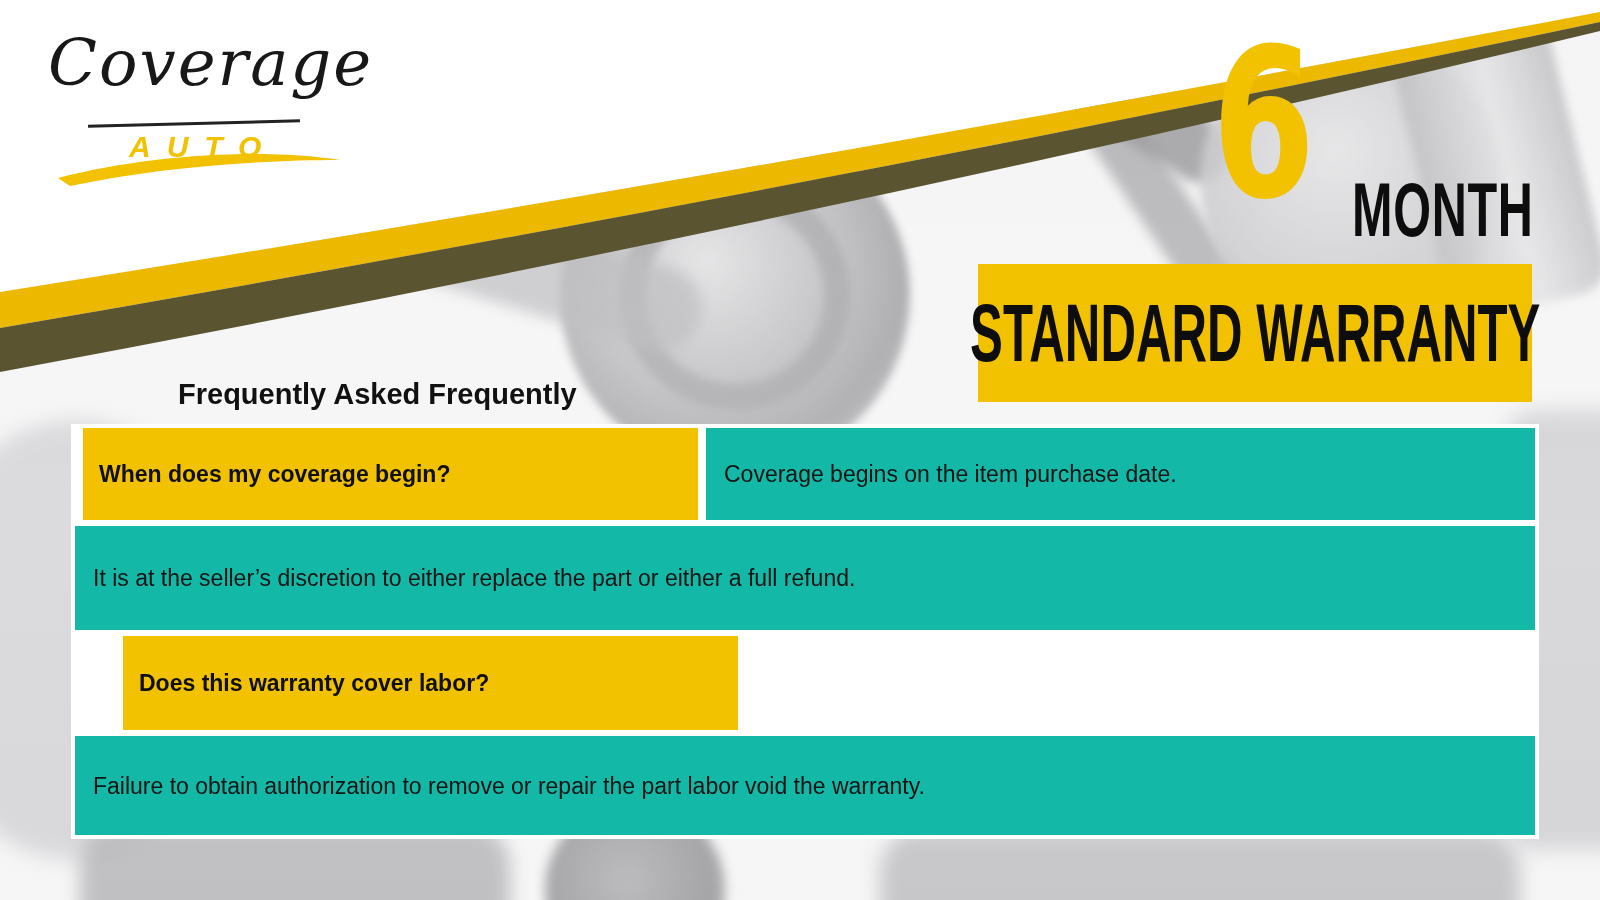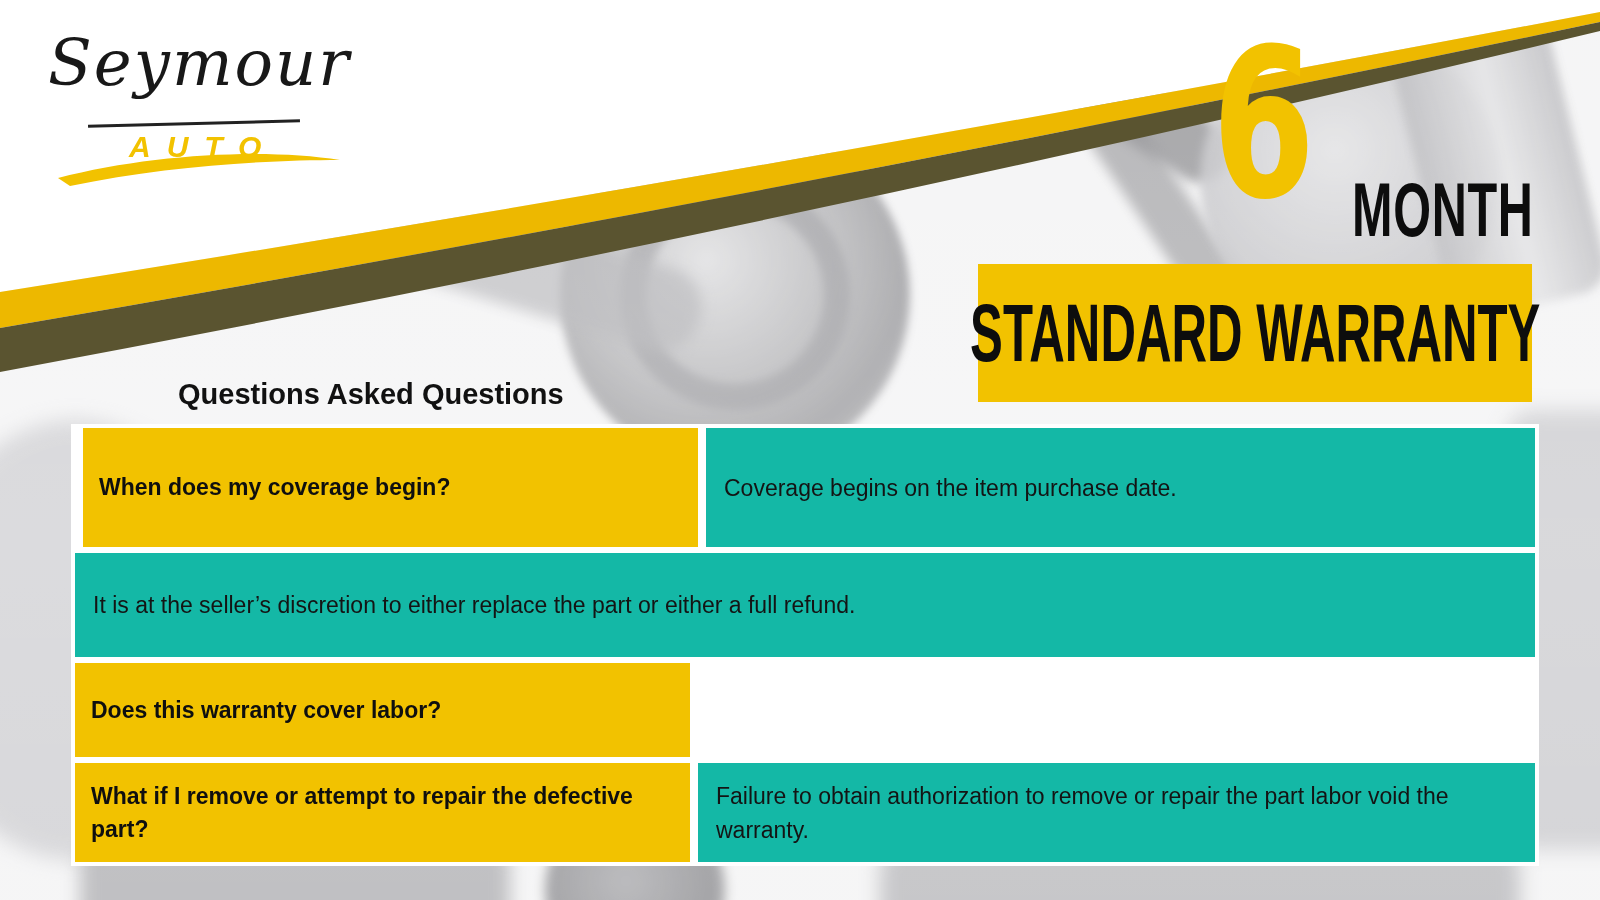--- a/index.html
+++ b/index.html
@@ -125,23 +125,23 @@
     width: 615px; background: #F2C200; color: #0f0f0f;
     font-weight: 700; font-size: 23px; line-height: 33px;
     display: flex; align-items: center; padding: 10px 26px 10px 16px;
   }
   .faq-a {
     flex: 1; background: #14b8a6; color: #141414;
     font-size: 23px; line-height: 34px;
     display: flex; align-items: center; padding: 10px 18px;
   }
   .faq-a > div { width: 100%; }
-  .row-h1 { height: 119px; padding-left: 8px; }
+  .row-h1 { height: 92px; padding-left: 8px; }
   .row-h2 { height: 104px; }
-  .row-h3 { height: 94px; }
+  .row-h3 { height: 94px; margin-left: 48px; }
   .row-h4 { height: 99px; }
   .just .faq-a > div { text-align: justify; }
   .spread .faq-a > div { word-spacing: 9px; text-align: justify; }
 </style>
 </head>
 <body>
 
 <div class="stage">
 
   <div class="photo">
@@ -160,35 +160,35 @@
     <div class="ph-veil"></div>
   </div>
 
   <svg class="band-svg" width="1600" height="900" viewBox="0 0 1600 900">
     <path d="M0,0 L1600,0 L1600,12 Q780,168 0,292 Z" fill="#ffffff"></path>
     <path d="M0,292 Q780,168 1600,12 L1600,22 Q790,192 0,328 Z" fill="#EDB800"></path>
     <path d="M0,328 Q790,192 1600,22 L1600,31 Q805,222 0,372 Z" fill="#5A5430"></path>
   </svg>
 
   <div class="logo">
-    <div class="logo-script">Seymour</div>
+    <div class="logo-script">Coverage</div>
     <div class="logo-underline"></div>
     <div class="logo-sub">AUTO</div>
     <svg class="logo-swoosh" width="340" height="180" viewBox="0 0 340 180">
       <path d="M18,160 C110,136 225,130 300,142 C228,142 125,148 30,168 Z" fill="#F2C200"></path>
     </svg>
   </div>
 
   <div class="hero-six">6</div>
   <div class="hero-month">MONTH</div>
   <div class="hero-banner">
     <div class="hero-banner-text">STANDARD WARRANTY</div>
   </div>
 
-  <div class="faq-heading">Questions Asked Questions</div>
+  <div class="faq-heading">Frequently Asked Frequently</div>
 
   <div class="faq-table">
     <div class="faq-row row-h1">
       <div class="faq-q">
         <div>When does my coverage begin?</div>
       </div>
       <div class="faq-a">
         <div>Coverage begins on the item purchase date.</div>
       </div>
     </div>
@@ -196,22 +196,19 @@
       <div class="faq-a">
         <div>It is at the seller’s discretion to either replace the part or either a full refund.</div>
       </div>
     </div>
     <div class="faq-row row-h3 spread">
       <div class="faq-q">
         <div>Does this warranty cover labor?</div>
       </div>
     </div>
     <div class="faq-row row-h4">
-      <div class="faq-q">
-        <div>What if I remove or attempt to repair the defective part?</div>
-      </div>
       <div class="faq-a">
         <div>Failure to obtain authorization to remove or repair the part labor void the warranty.</div>
       </div>
     </div>
   </div>
 
 </div>
 
 </body></html>

